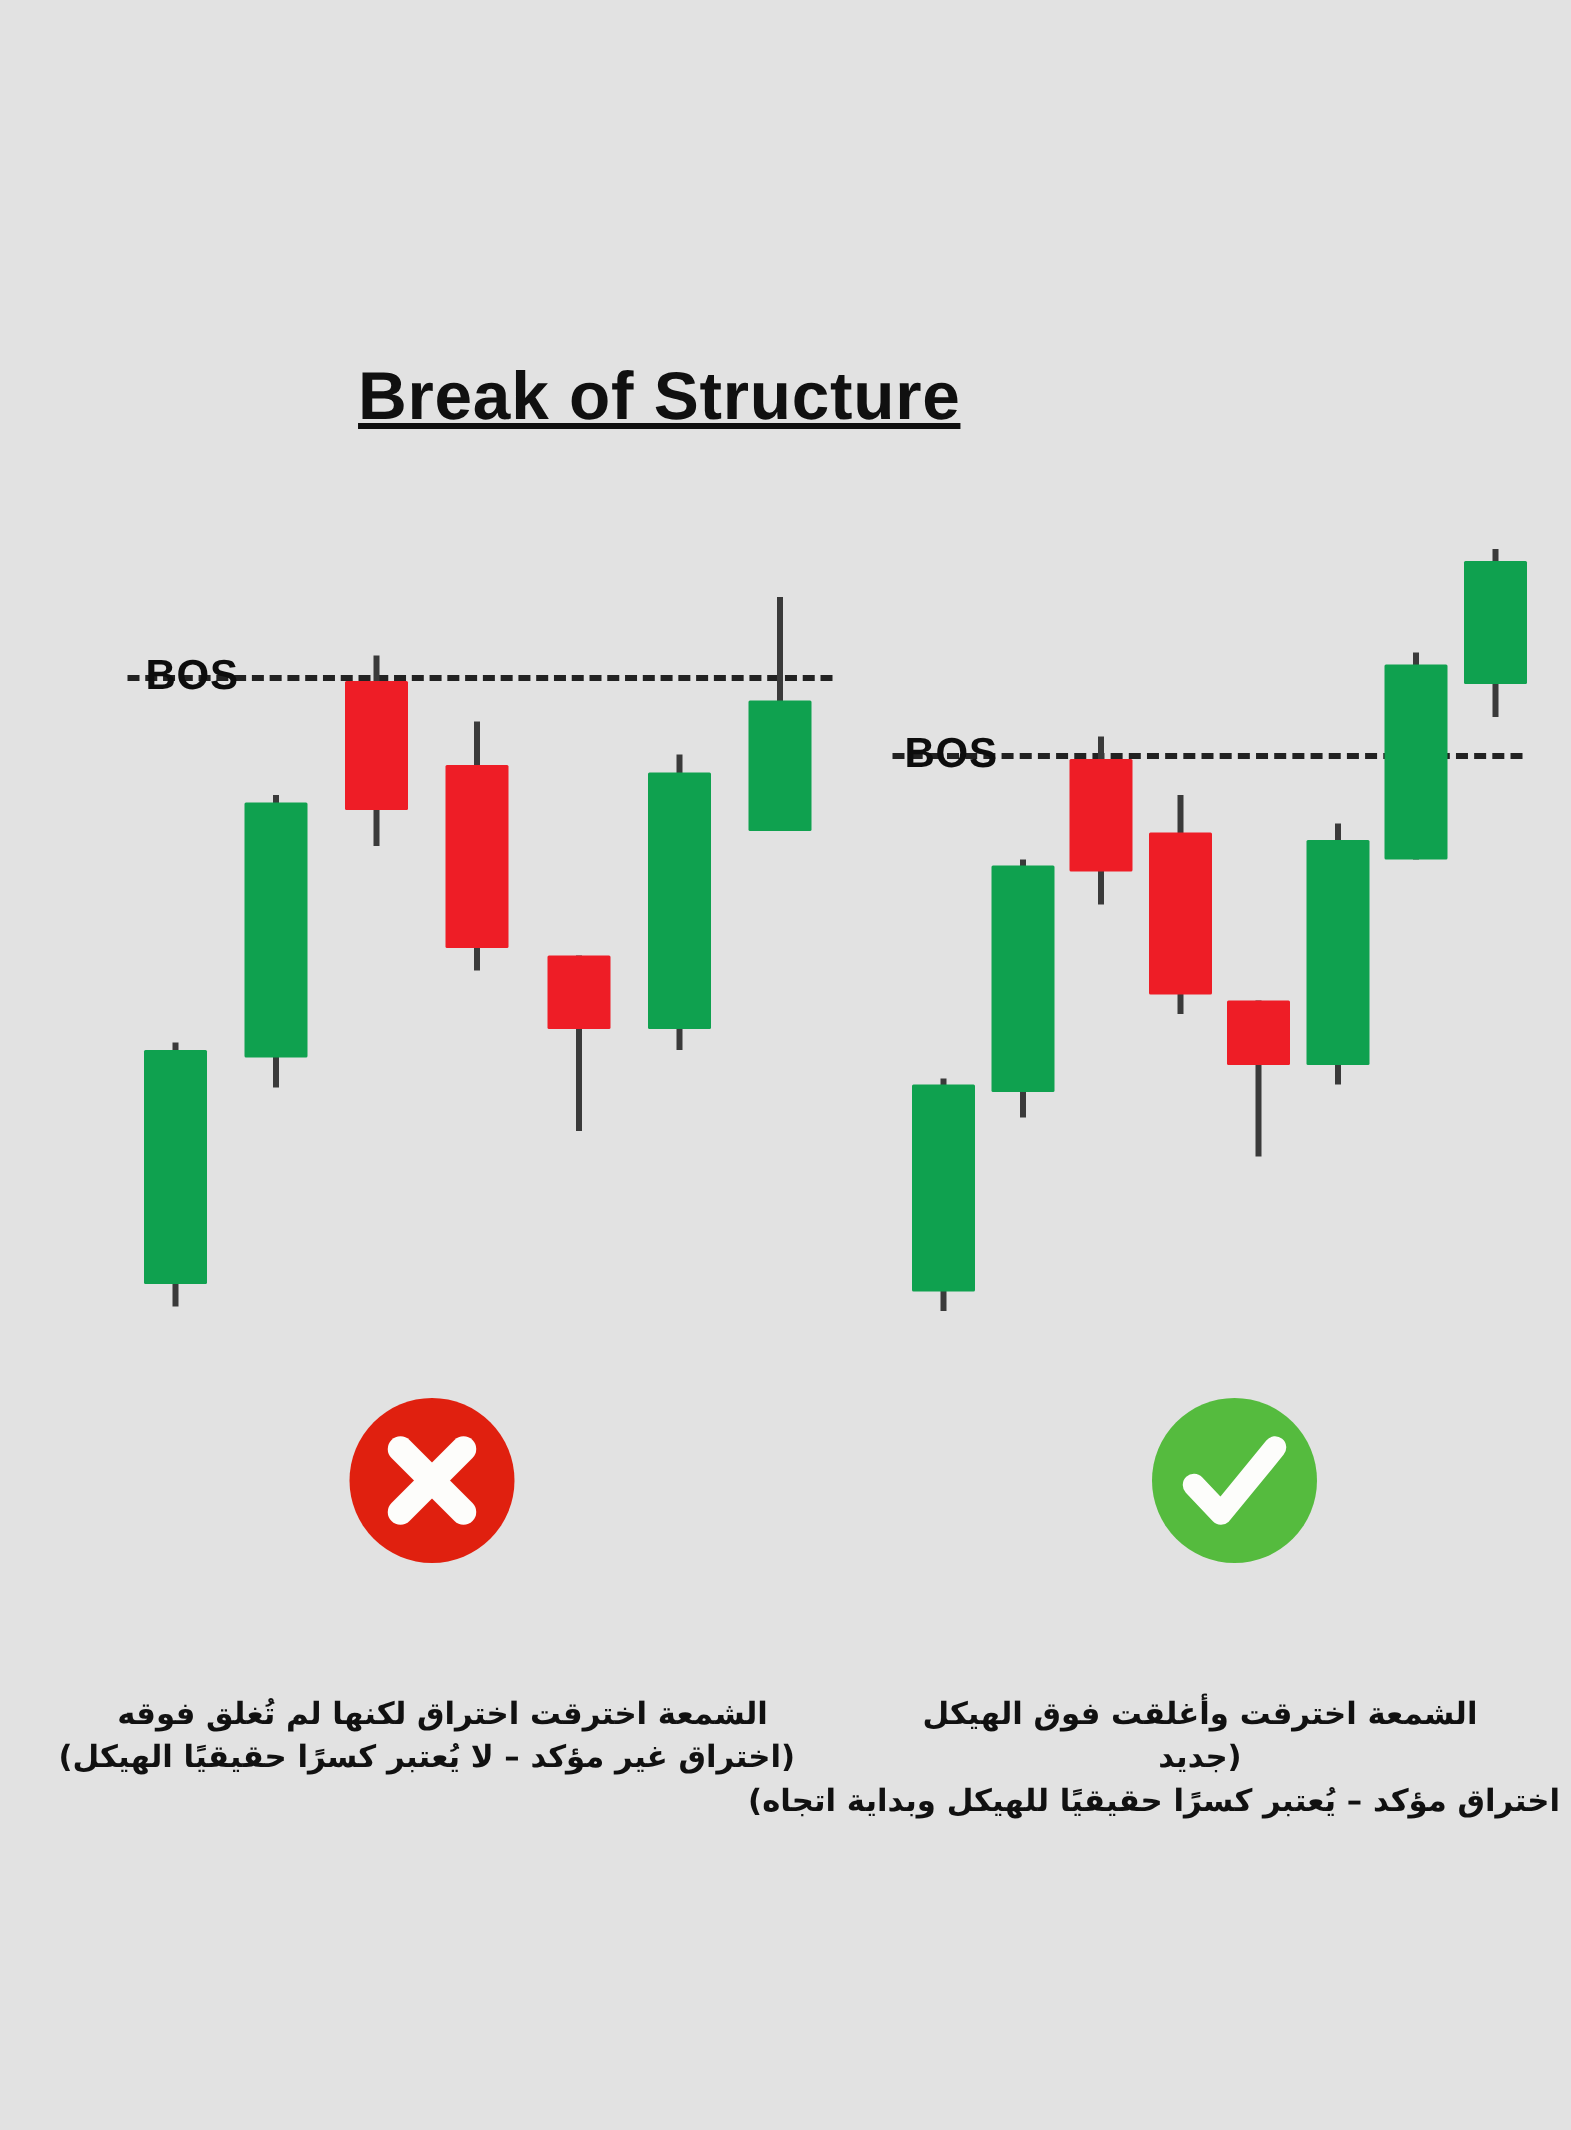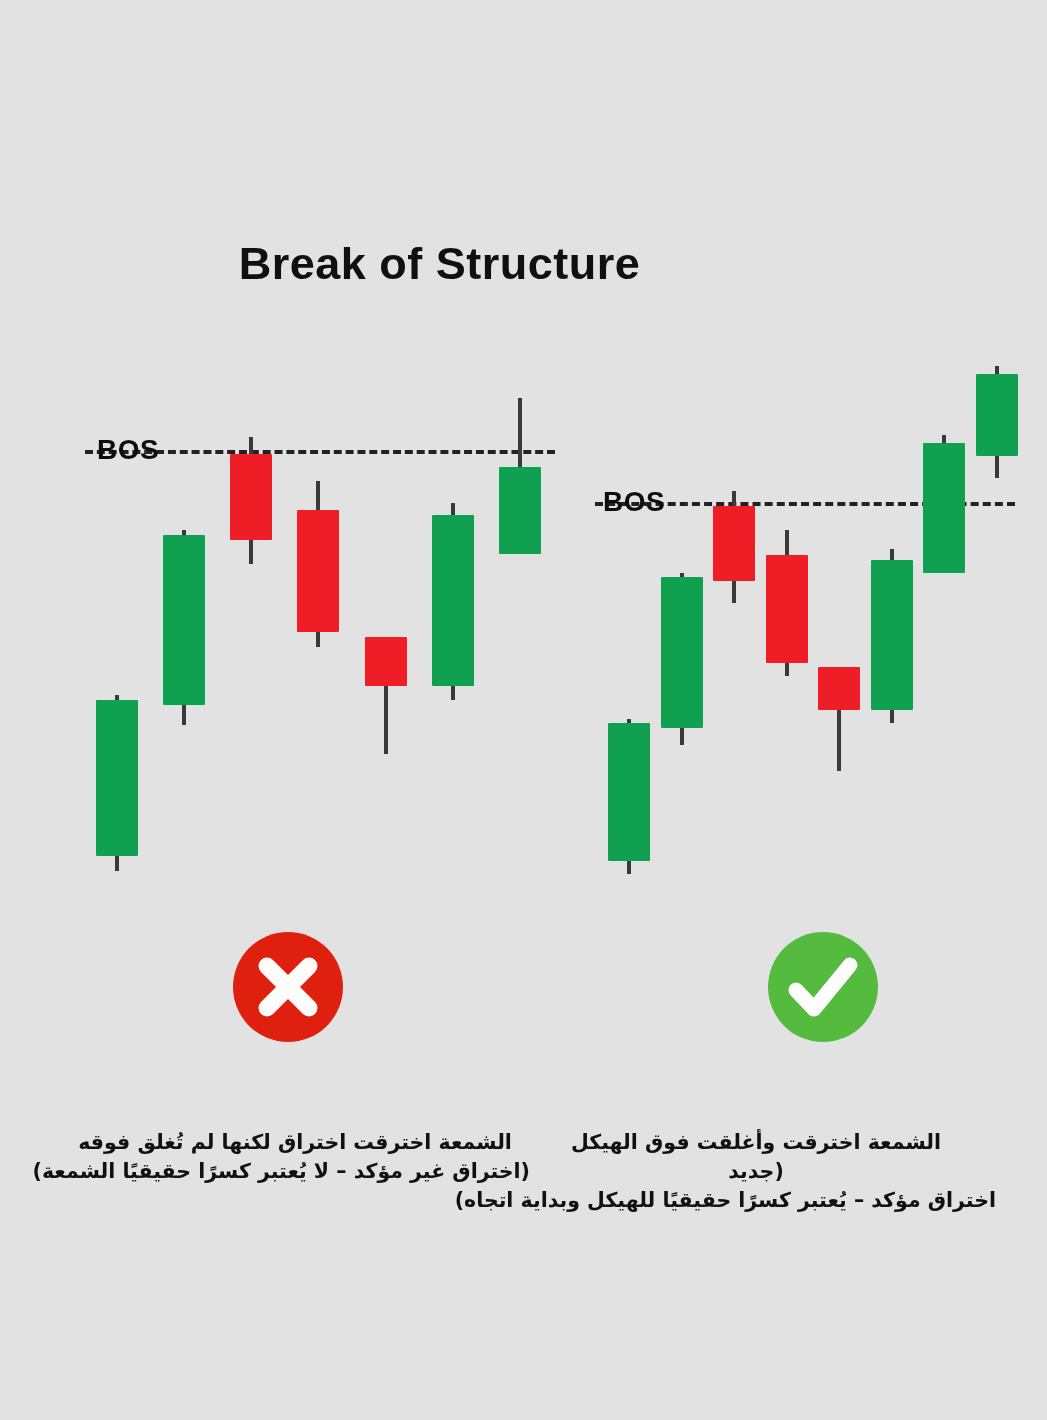--- a/index.html
+++ b/index.html
@@ -20,20 +20,21 @@
   #title {
     position: absolute;
     top: 238px;
     left: 0;
     width: 879px;
     text-align: center;
     font-size: 45px;
     font-weight: bold;
     color: #101010;
     letter-spacing: 0.5px;
+    text-decoration: underline;
   }
 
   
   .panel {
     position: absolute;
     top: 340px;
     height: 560px;
   }
   #panel-left  { left: 85px;  width: 470px; }
   #panel-right { left: 595px; width: 420px; }
@@ -96,21 +97,21 @@
     position: absolute;
     text-align: center;
     direction: rtl;
     font-size: 20.5px;
     font-weight: bold;
     color: #111111;
     line-height: 1.42;
     font-family: "DejaVu Sans", "Liberation Sans", sans-serif;
   }
   #caption-left  { top: 1128px; left: 60px;  width: 470px; }
-  #caption-right { top: 1128px; left: 516px; width: 480px; }
+  #caption-right { top: 1128px; left: 560px; width: 480px; }
   .caption .line { display: block; white-space: nowrap; }
 </style>
 </head>
 <body>
 
 <div id="page">
 
   <div id="title">Break of Structure</div>
 
   <div class="panel" id="panel-left">
@@ -197,21 +198,21 @@
   </div>
 
   <div class="verdict" id="verdict-right">
     <svg viewBox="0 0 110 110" aria-hidden="true">
       <polyline points="28,58 46,77 82,33" fill="none" stroke="#fdfdfb" stroke-width="15" stroke-linecap="round" stroke-linejoin="round"></polyline>
     </svg>
   </div>
 
   <div class="caption" id="caption-left">
     <span class="line">الشمعة اخترقت اختراق لكنها لم تُغلق فوقه</span>
-    <span class="line">(اختراق غير مؤكد – لا يُعتبر كسرًا حقيقيًا  الشمعة)</span>
+    <span class="line">(اختراق غير مؤكد – لا يُعتبر كسرًا حقيقيًا  الهيكل)</span>
   </div>
 
   <div class="caption" id="caption-right">
     <span class="line">الشمعة اخترقت وأغلقت فوق الهيكل</span>
     <span class="line">(جديد</span>
     <span class="line">اختراق مؤكد – يُعتبر كسرًا حقيقيًا للهيكل وبداية اتجاه)</span>
   </div>
 
 </div>
 

